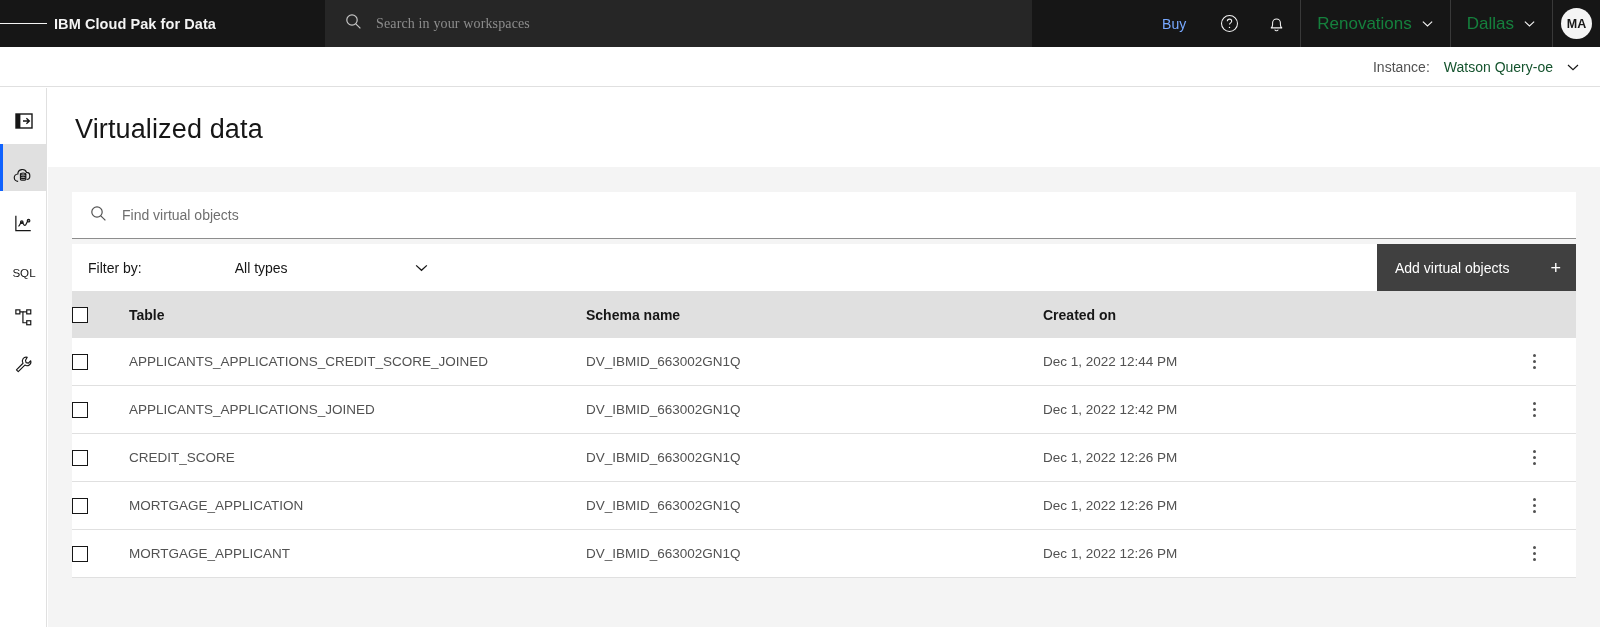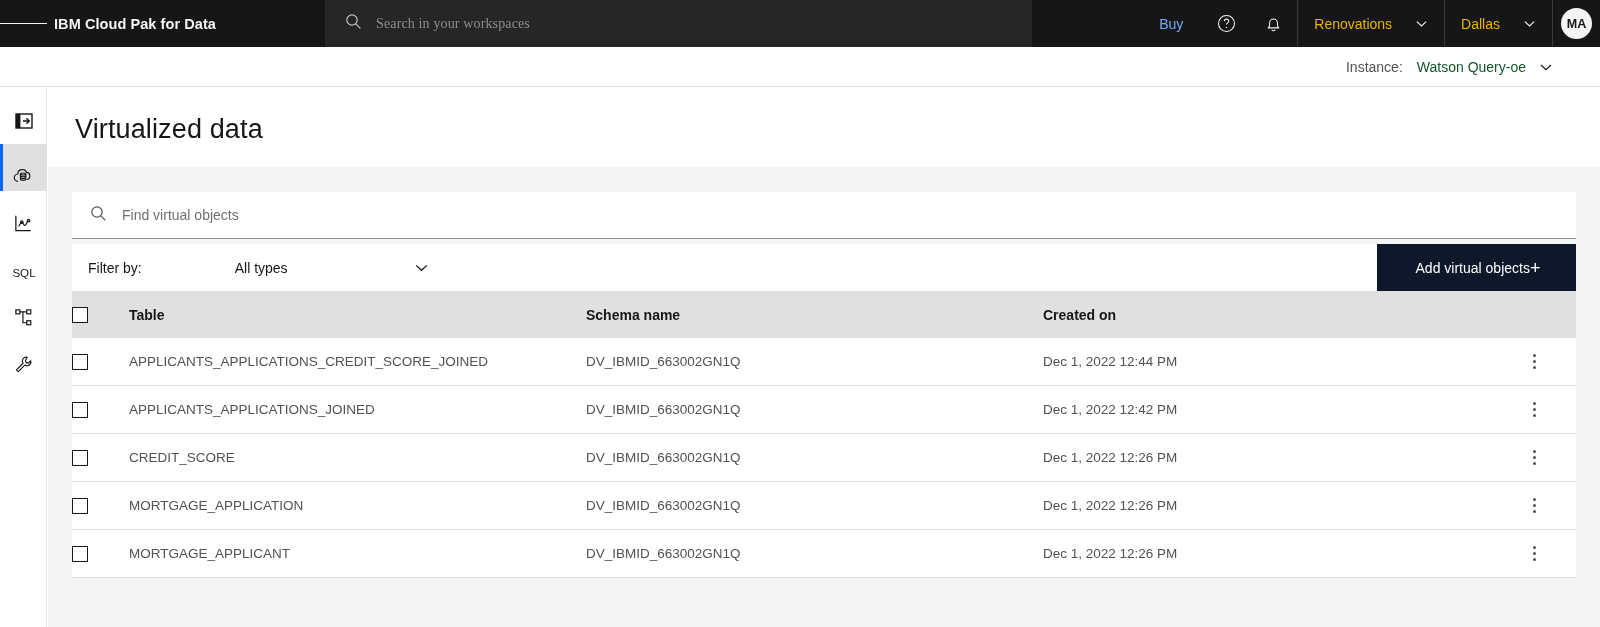--- a/index.html
+++ b/index.html
@@ -48,22 +48,22 @@
     color: #78a9ff; font-size: 14px; padding: 0 20px;
     cursor: pointer; text-decoration: none;
   }
   .icon-btn {
     width: 47px; height: 47px;
     display: flex; align-items: center; justify-content: center;
     cursor: pointer;
   }
   .hdr-sep { width: 1px; height: 47px; background: #393939; }
   .hdr-dd {
-    height: 47px; display: flex; align-items: center; gap: 23px;
-    padding: 0 16px; color: #eab308; font-size: 14px; cursor: pointer;
+    height: 47px; display: flex; align-items: center; gap: 9px;
+    padding: 0 16px; color: #15803d; font-size: 17px; cursor: pointer;
     white-space: nowrap;
   }
   .avatar-wrap {
     width: 47px; height: 47px; display: flex;
     align-items: center; justify-content: center; cursor: pointer;
   }
   .avatar {
     width: 31px; height: 31px; border-radius: 50%;
     background: #f4f4f4; color: #161616;
     font-size: 12.5px; font-weight: 700;
@@ -71,21 +71,21 @@
     letter-spacing: .01em;
   }
 
   
   .instance-bar {
     position: absolute; top: 47px; left: 0;
     width: 1600px; height: 40px;
     background: #ffffff;
     border-bottom: 1px solid #e0e0e0;
     display: flex; align-items: center; justify-content: flex-end;
-    padding-right: 47px;
+    padding-right: 20px;
   }
   .instance-label { color: #525252; font-size: 14px; margin-right: 14px; }
   .instance-val {
     color: #14532d; font-size: 14px; display: flex;
     align-items: center; gap: 13px; cursor: pointer;
   }
 
   
   .rail {
     position: absolute; top: 88px; left: 0;
@@ -144,24 +144,24 @@
   .filter-label {
     font-size: 14px; color: #161616; padding-left: 16px; white-space: nowrap;
   }
   .filter-select {
     margin-left: 46px; width: 194px; height: 47px;
     display: flex; align-items: center; justify-content: space-between;
     font-size: 14px; color: #161616; cursor: pointer;
   }
   .toolbar .grow { flex: 1; }
   .add-btn {
-    width: 199px; height: 47px; background: #0f172a;
+    width: 199px; height: 47px; background: #404040;
     border: none; outline: none; cursor: pointer;
     font-family: inherit; font-size: 14px; color: #ffffff;
-    display: flex; align-items: center; justify-content: center;
+    display: flex; align-items: center; justify-content: space-between;
     padding: 0 15px 0 18px;
   }
   .add-btn .plus { font-size: 18px; line-height: 1; font-weight: 400; }
 
   
   .tbl { width: 100%; border-collapse: collapse; table-layout: fixed; }
   .tbl th {
     background: #e0e0e0; height: 47px; text-align: left;
     font-size: 14px; font-weight: 600; color: #161616;
     padding: 0; vertical-align: middle;

